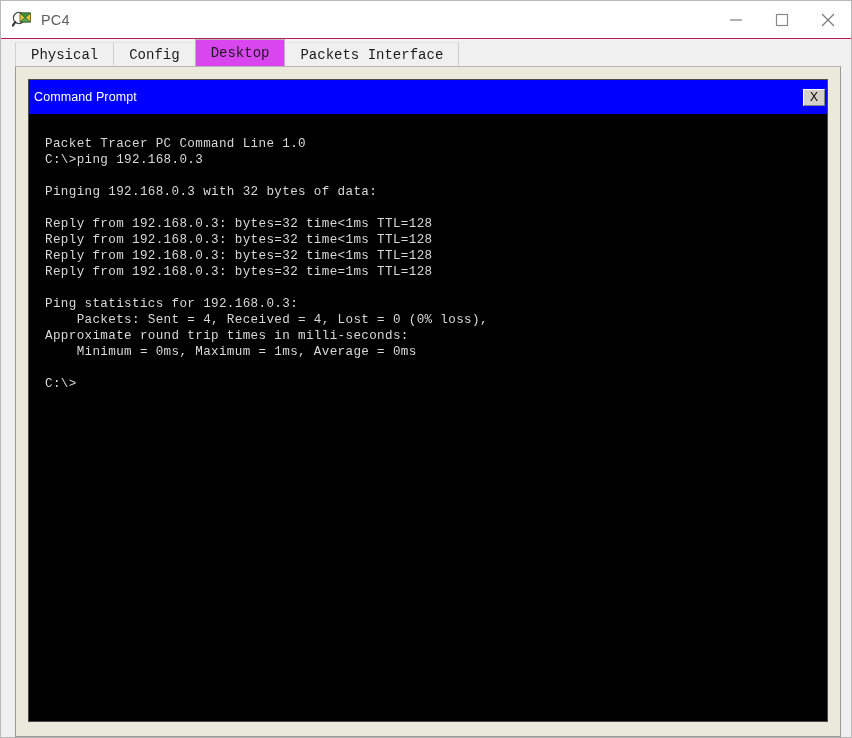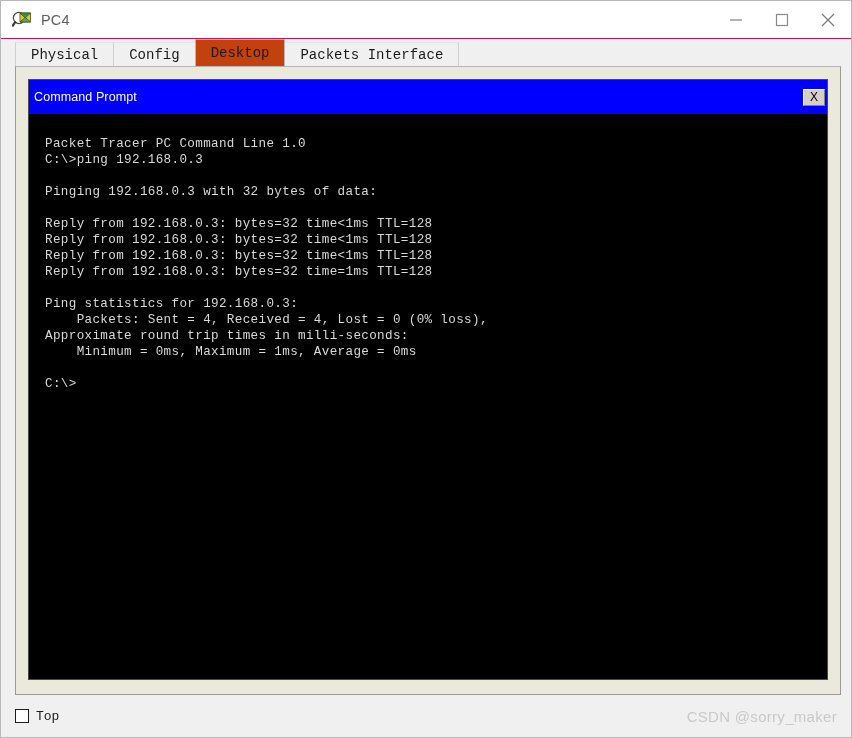--- a/index.html
+++ b/index.html
@@ -80,21 +80,21 @@
     color: #1a1a1a;
     background: #f0f0f0;
     border-left: 1px solid #cfcfcf;
     border-right: 1px solid #cfcfcf;
     border-top: 1px solid #e4e4e4;
     box-sizing: border-box;
     margin-right: -1px;
     white-space: nowrap;
   }
   .tab.active {
-    background: #c2410c;
+    background: #d946ef;
     height: 27px;
     line-height: 26px;
     border-left: 1px solid #b6b6b6;
     border-right: 1px solid #b6b6b6;
     border-top: 1px solid #b6b6b6;
     position: relative;
     z-index: 3;
   }
 
   
@@ -266,21 +266,14 @@
 Ping statistics for 192.168.0.3:
     Packets: Sent = 4, Received = 4, Lost = 0 (0% loss),
 Approximate round trip times in milli-seconds:
     Minimum = 0ms, Maximum = 1ms, Average = 0ms
 
 C:\&gt;</pre>
       </div>
     </div>
   </div>
 
-  <div class="bottom-bar">
-    <div class="top-check">
-      <div class="checkbox"></div>
-      <span class="top-label">Top</span>
-    </div>
-    <div class="watermark">CSDN @sorry_maker</div>
-  </div>
 
 </div>
 
 </body></html>

